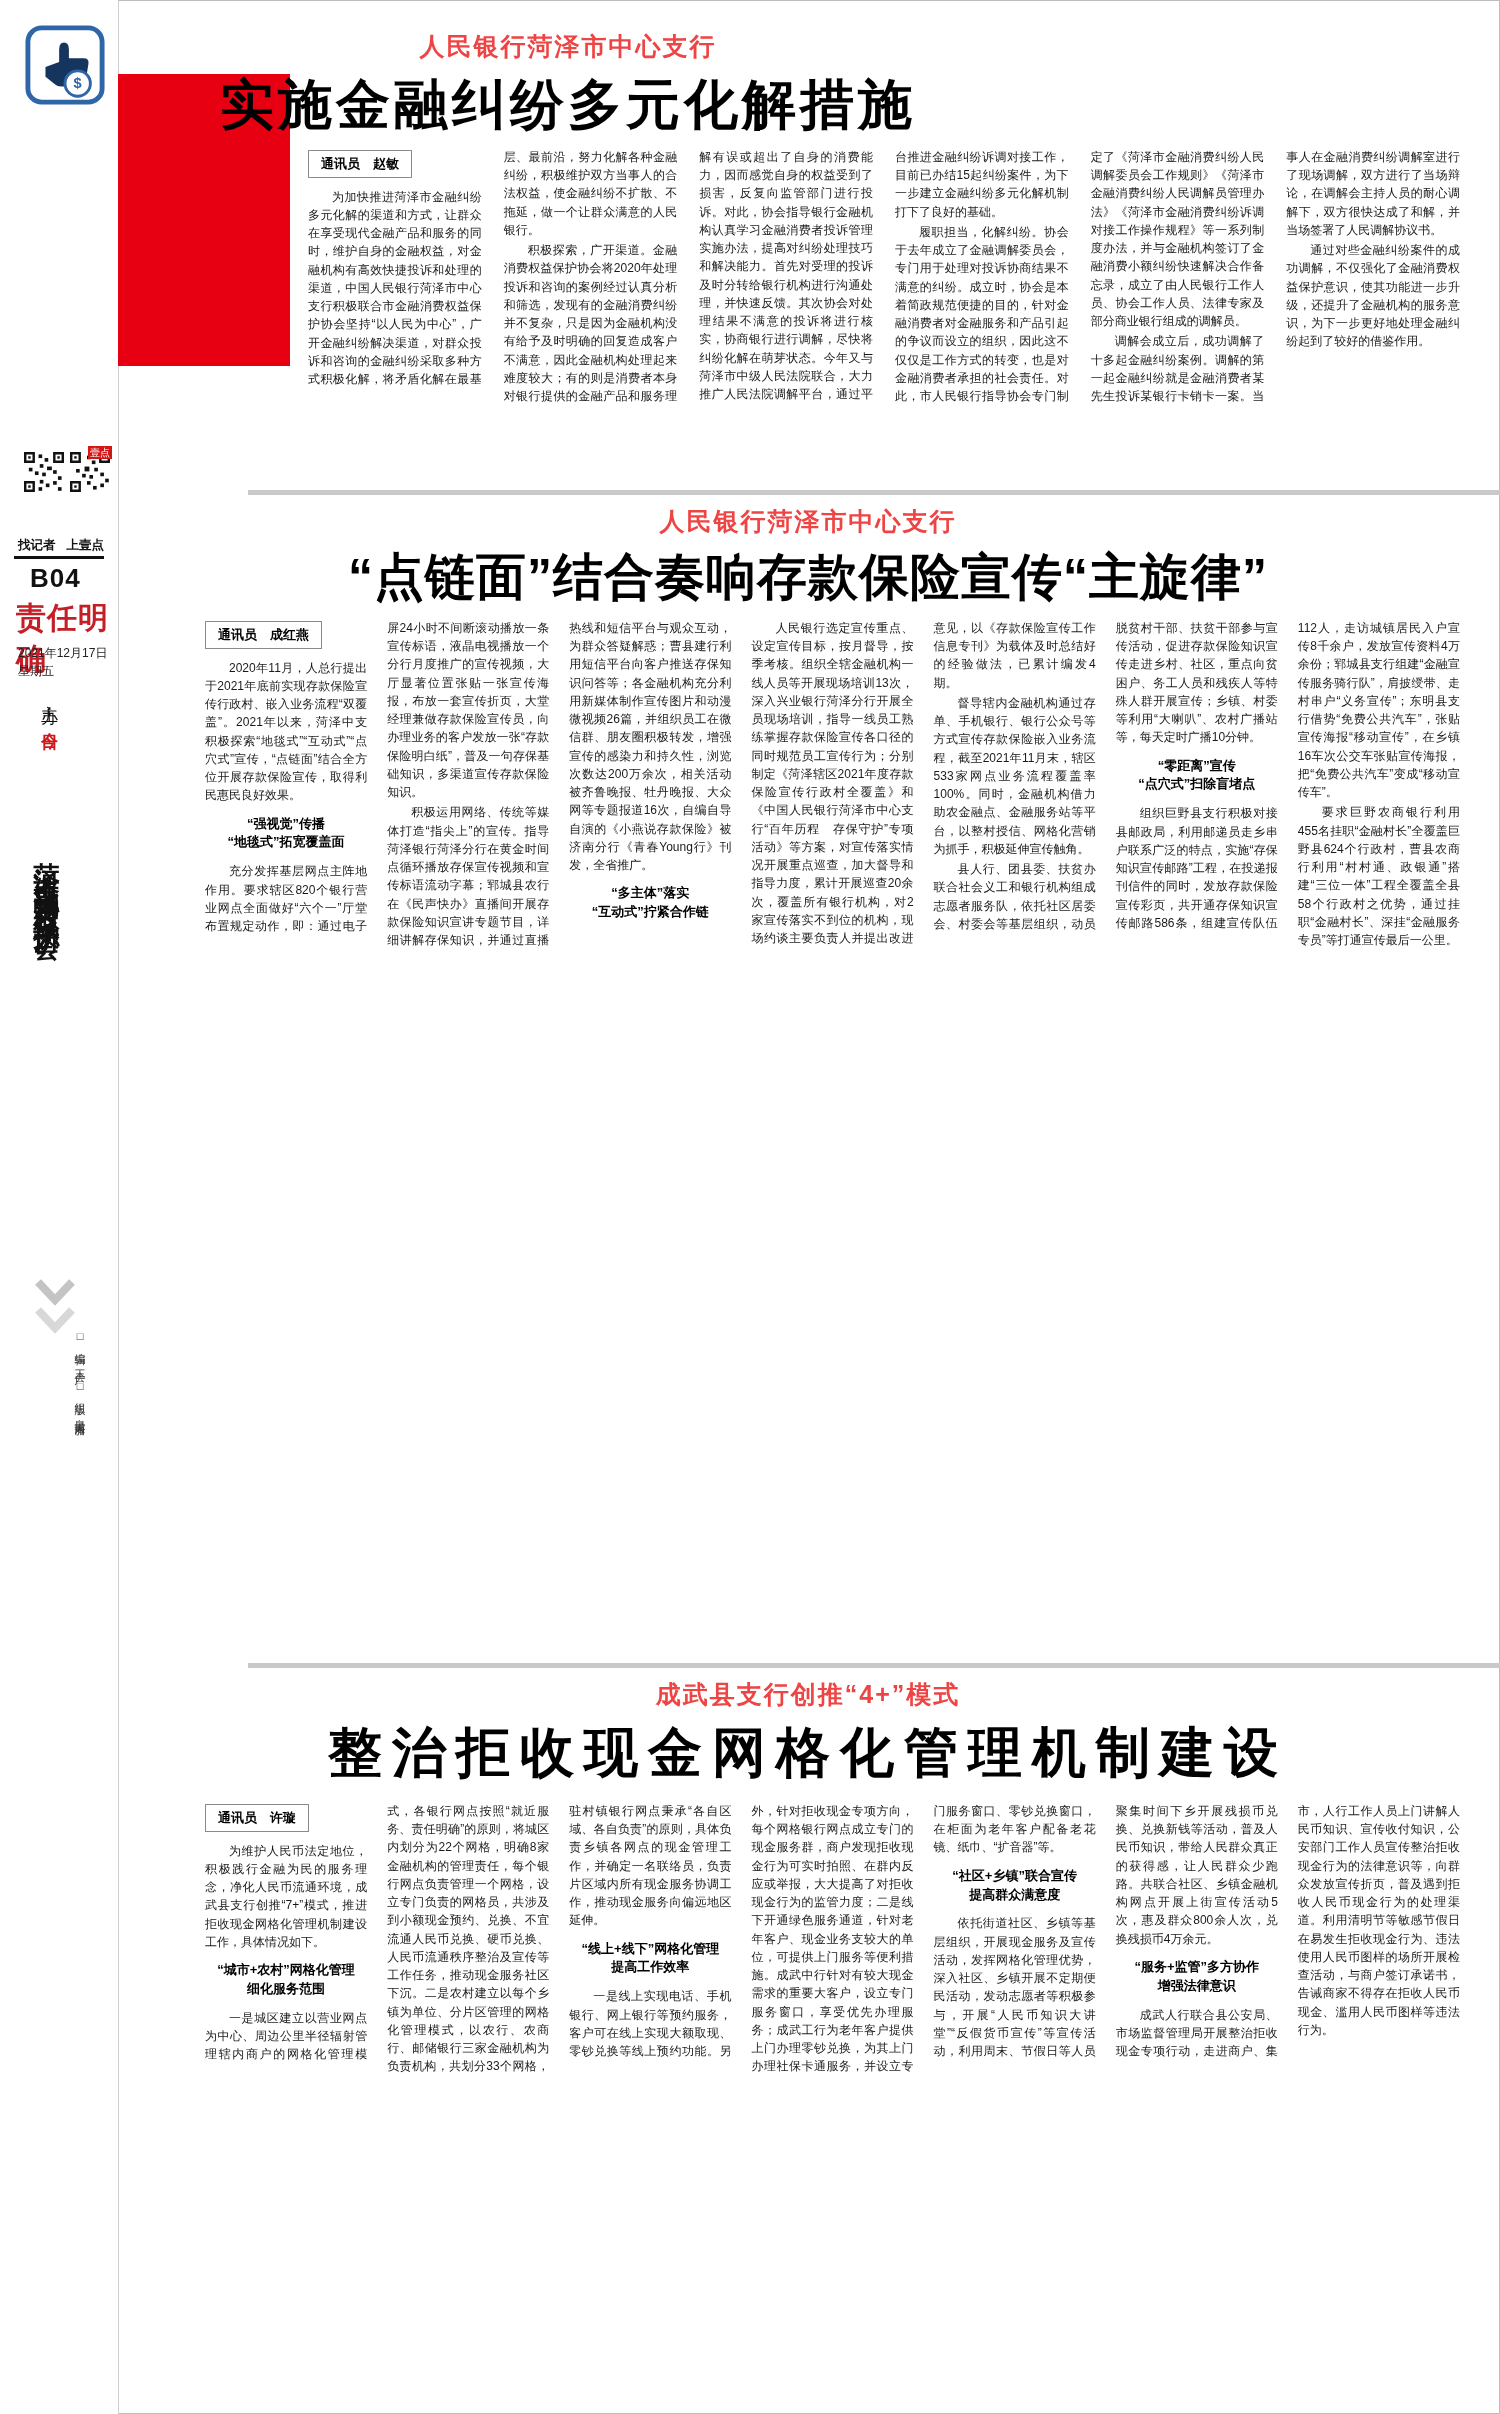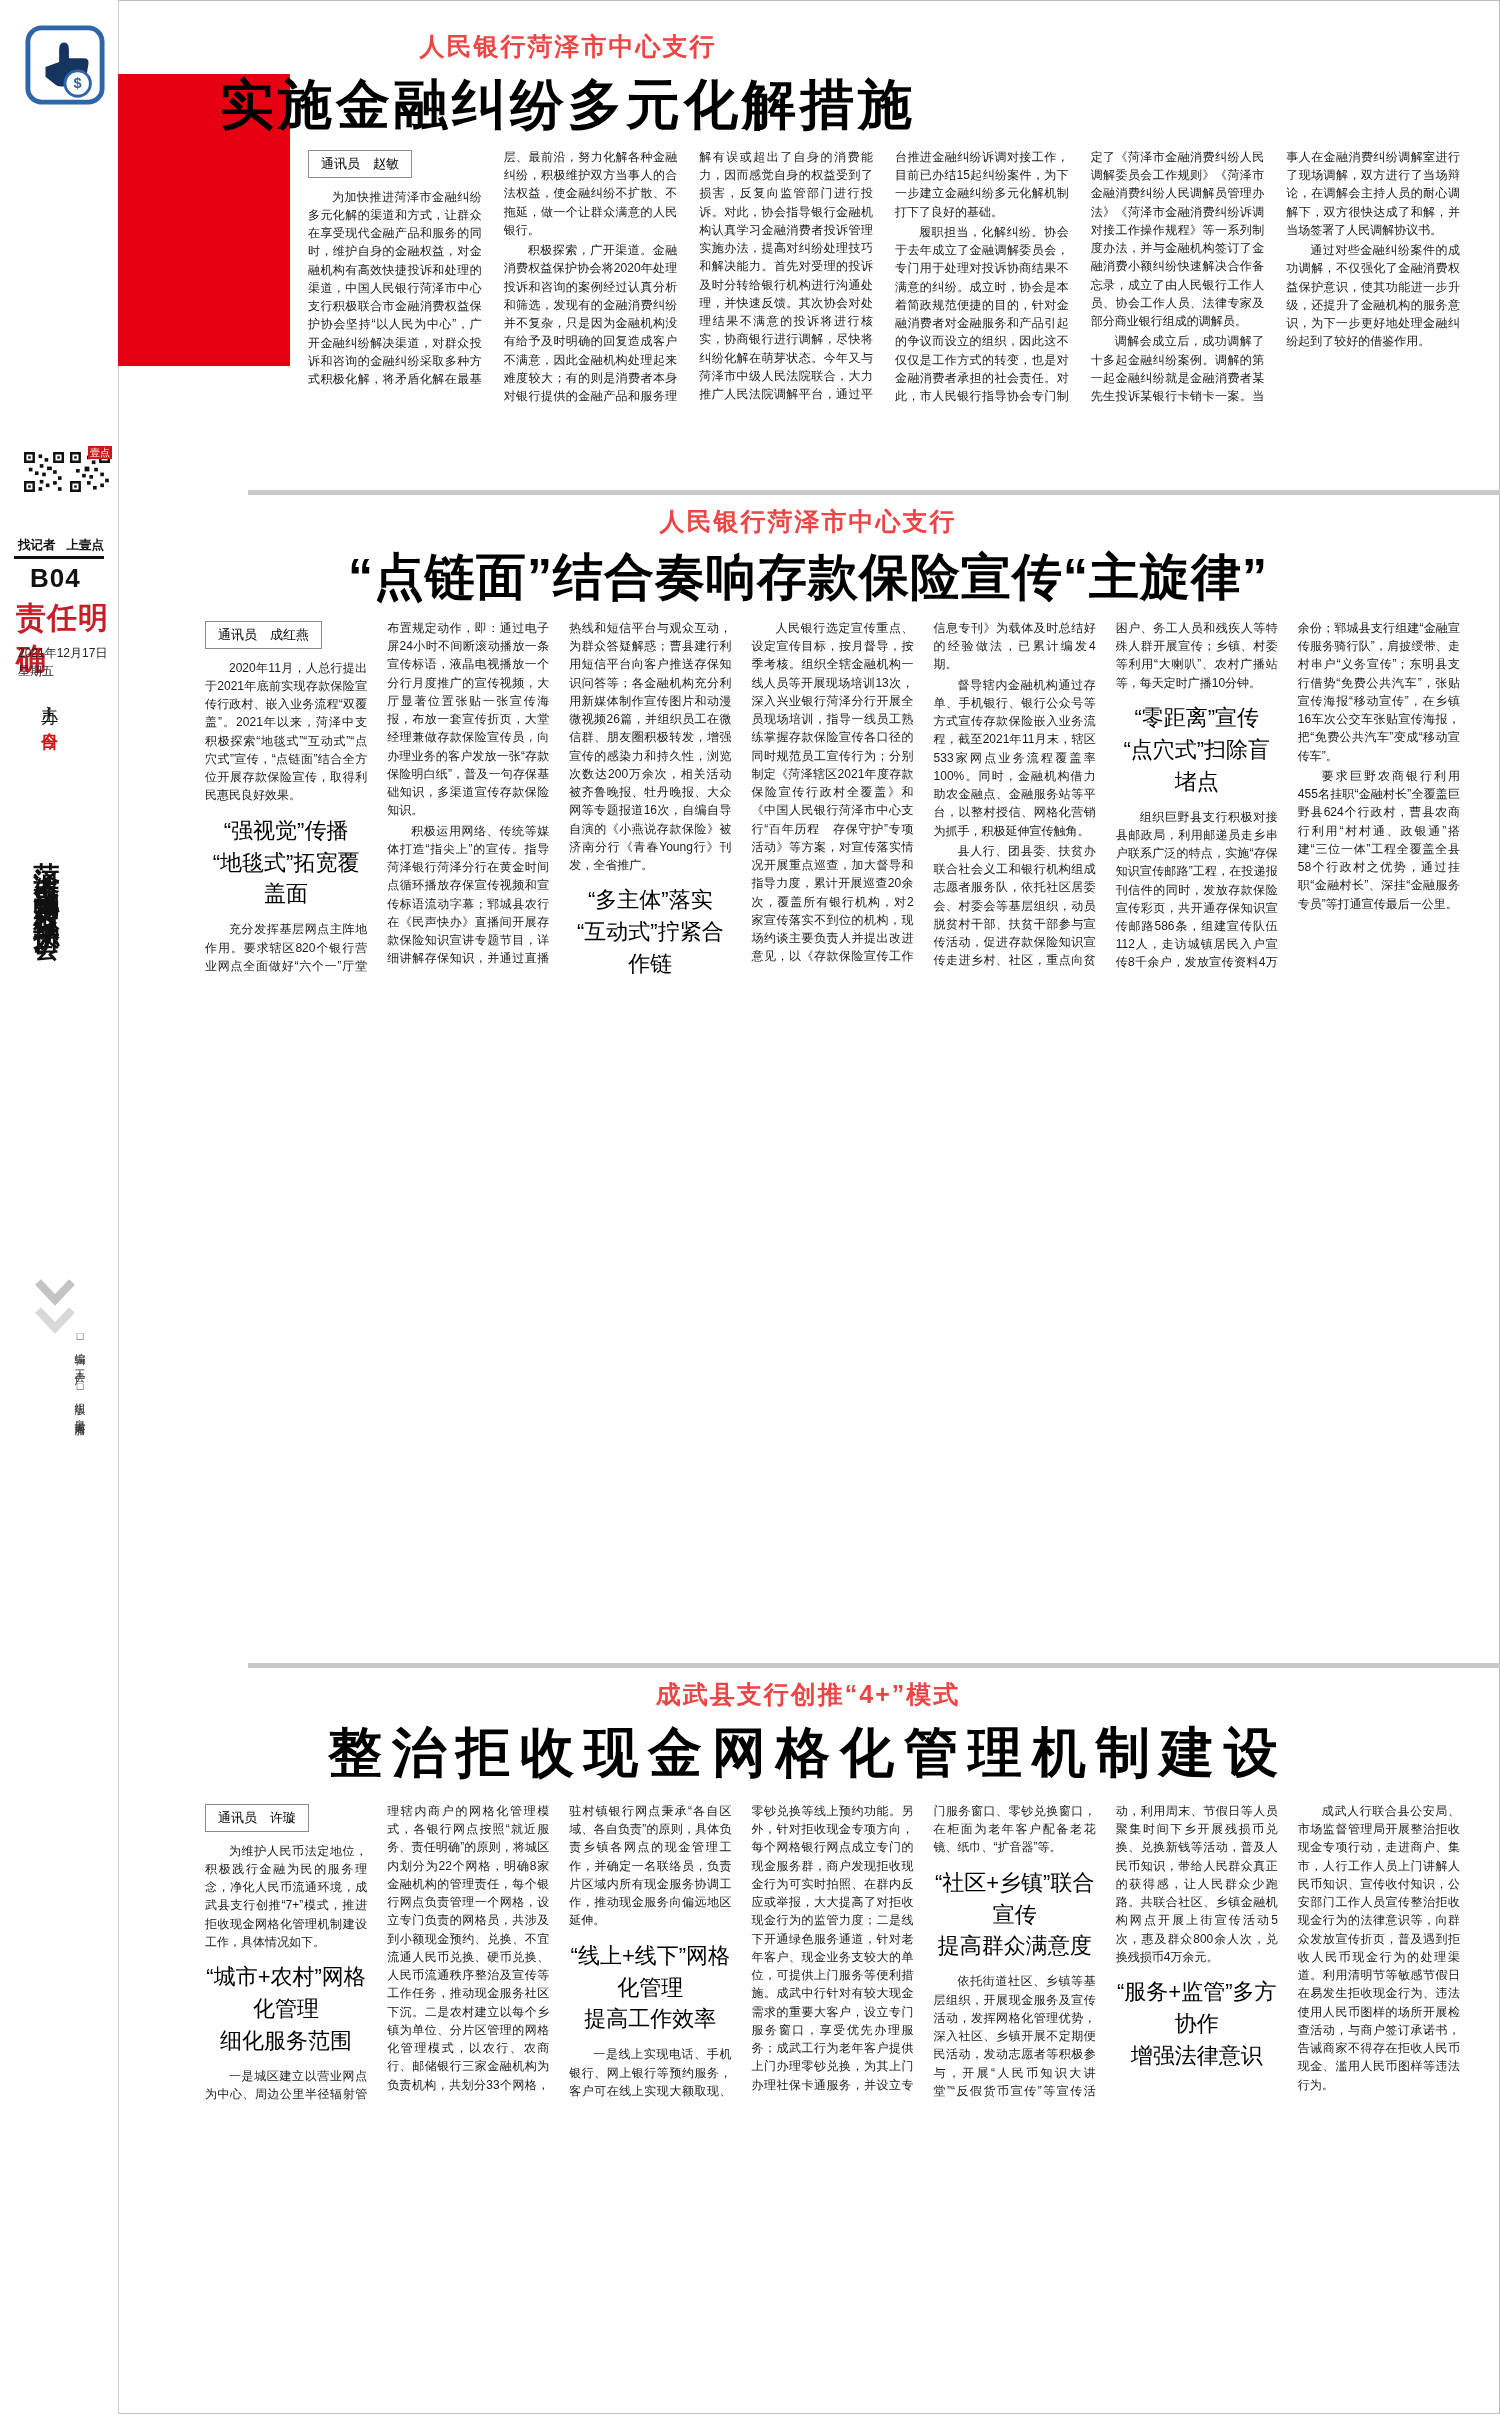--- a/index.html
+++ b/index.html
@@ -45,24 +45,24 @@
   .kicker{font-size:25px;font-weight:bold;color:#ef4444;letter-spacing:2px;}
   .headline{margin:6px 0 0;color:#000;font-weight:900;}
   .a1 .headline{font-size:54px;letter-spacing:4px;}
   .a2 .headline{font-size:50px;letter-spacing:1px;}
   .a3 .headline{font-size:54px;letter-spacing:10px;}
   .body{position:absolute;font-size:12px;line-height:1.52;color:#1a1a1a;text-align:justify;
         overflow:hidden;column-fill:balance;}
   .a1 .body{left:190px;top:118px;width:1152px;height:332px;column-count:6;column-gap:22px;}
   .a2 .body{left:87px;top:114px;width:1255px;height:1034px;column-count:7;column-gap:20px;}
   .a3 .body{left:87px;top:124px;width:1255px;height:580px;column-count:7;column-gap:20px;}
-  .byline{display:inline-block;border:1px solid #8a8a8a;padding:3px 12px;font-weight:normal;
+  .byline{display:inline-block;border:1px solid #8a8a8a;padding:3px 12px;font-weight:bold;
           font-size:13px;margin:2px 0 10px;text-indent:0;color:#000;}
   .blk-p{margin:0 0 2px;text-indent:2em;}
-  .blk-h{margin:10px 0;font-size:22px;font-weight:400;text-align:center;text-indent:0;
+  .blk-h{margin:10px 0;font-size:13px;font-weight:700;text-align:center;text-indent:0;
          white-space:pre-line;line-height:1.45;color:#000;break-inside:avoid;}
   .rule{position:absolute;left:130px;width:1330px;height:5px;background:#c9c9c9;}
   .rule1{top:490px;}
   .rule2{top:1663px;}
 </style>
 </head>
 <body>
 
 <div class="page">
 

